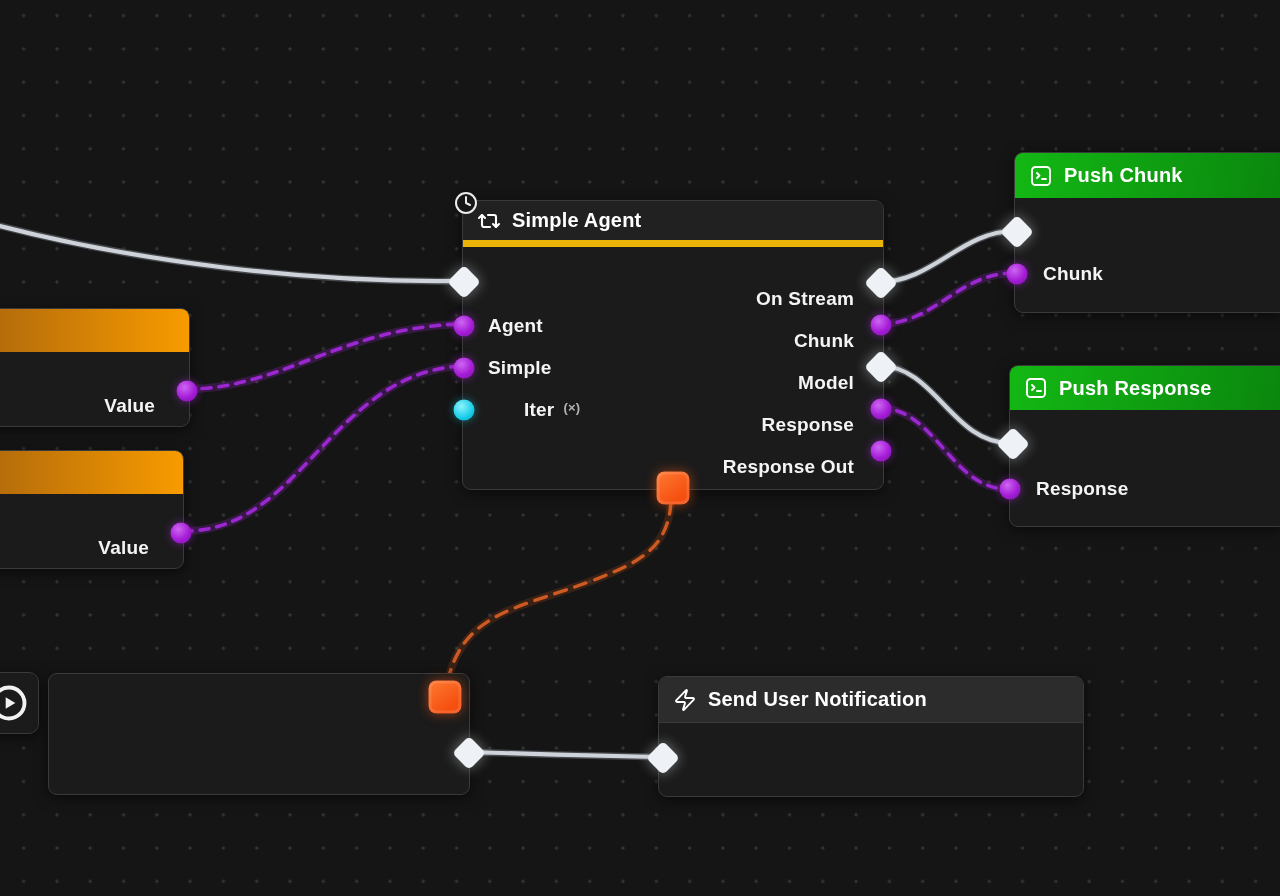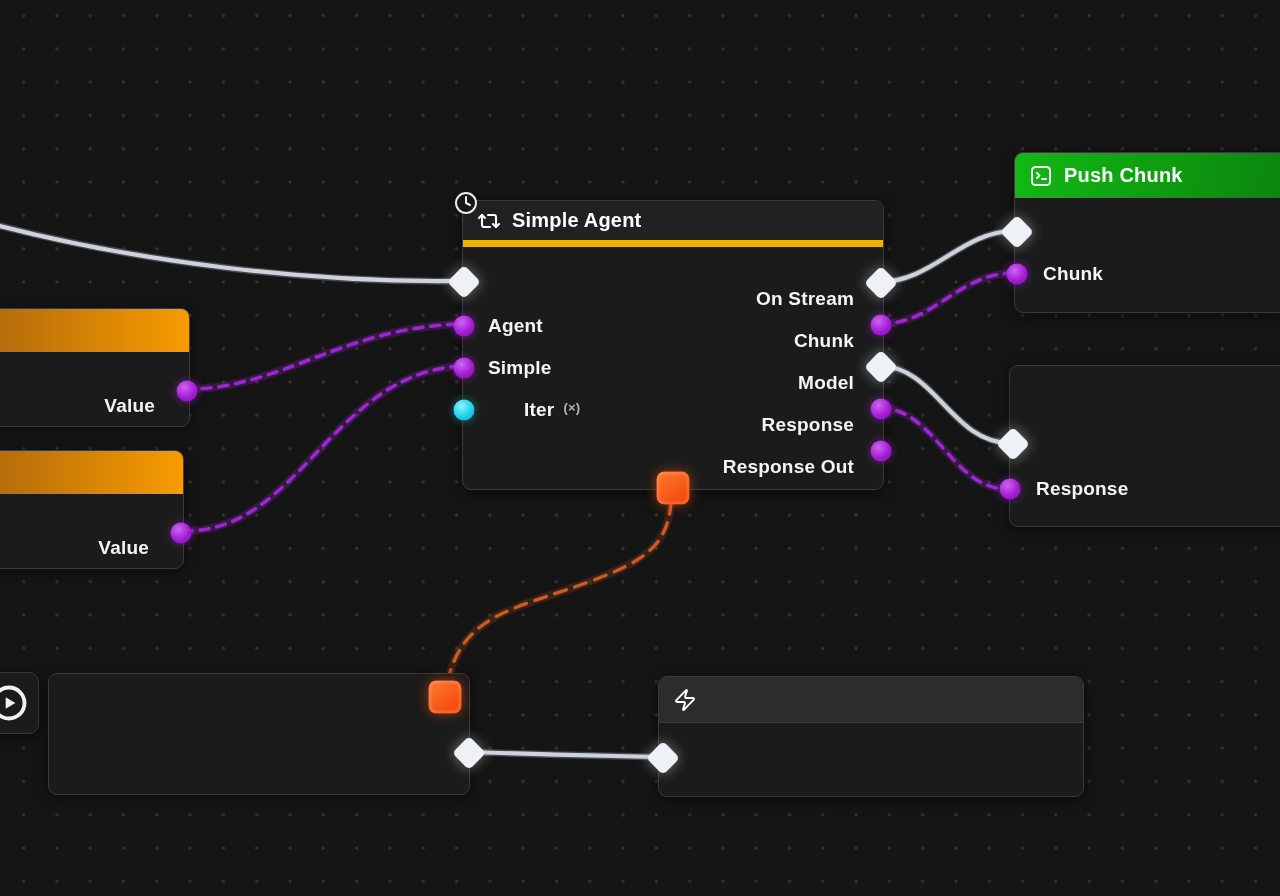--- a/index.html
+++ b/index.html
@@ -155,20 +155,30 @@
         </svg>
       </span>
       <span class="title">Push Chunk</span>
     </div>
     <div class="plabel" style="left:28px;top:121px;">Chunk</div>
     <div class="port diamond" style="left:2px;top:79px;"></div>
     <div class="port pc" style="left:2px;top:121px;"></div>
   </div>
 
   <div class="node" style="left:1009px;top:365px;width:271px;height:160px;border-radius:9px 0 0 9px;">
+    <div class="node-header hdr-green" style="border-radius:8px 0 0 0;height:44px;">
+      <span class="hicon">
+        <svg viewBox="0 0 24 24" fill="none" stroke="#fff" stroke-width="1.9" stroke-linecap="round" stroke-linejoin="round">
+          <rect x="3" y="3" width="18" height="18" rx="3.5"></rect>
+            <path d="m8 9 2.5 2.5L8 14"></path>
+            <path d="M13 15h4"></path>
+        </svg>
+      </span>
+      <span class="title">Push Response</span>
+    </div>
     <div class="plabel" style="left:26px;top:123px;">Response</div>
     <div class="port diamond" style="left:3px;top:78px;"></div>
     <div class="port pc" style="left:0px;top:123px;"></div>
   </div>
 
   <div class="node" style="left:-62px;top:308px;width:250px;height:117px;border-radius:0 9px 9px 0;">
     <div class="node-header hdr-orange" style="border-radius:0 8px 0 0;height:43px;">
       
     </div>
     <div class="plabel right" style="right:34px;top:82px;">Value</div>
@@ -195,17 +205,18 @@
     <div class="port diamond" style="left:420px;top:79px;"></div>
   </div>
 
   <div class="node" style="left:658px;top:676px;width:424px;height:119px;">
     <div class="node-header hdr-dark2" style="height:46px;">
       <span class="hicon">
         <svg viewBox="0 0 24 24" fill="none" stroke="#fff" stroke-width="1.9" stroke-linecap="round" stroke-linejoin="round">
           <path d="M4 14a1 1 0 0 1-.78-1.63l9.9-10.2a.5.5 0 0 1 .86.46l-1.92 6.02A1 1 0 0 0 13 10h7a1 1 0 0 1 .78 1.63l-9.9 10.2a.5.5 0 0 1-.86-.46l1.92-6.02A1 1 0 0 0 11 14z"></path>
         </svg>
       </span>
+      <span class="title">Send User Notification</span>
     </div>
     <div class="port diamond" style="left:4px;top:81px;"></div>
   </div>
 
 </div>
 
 </body></html>

